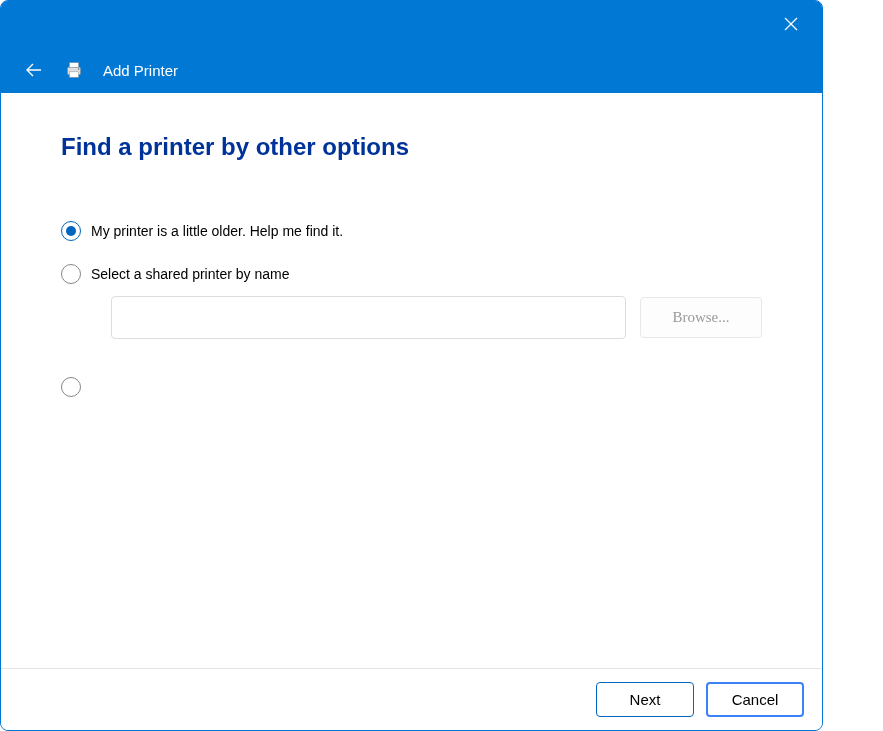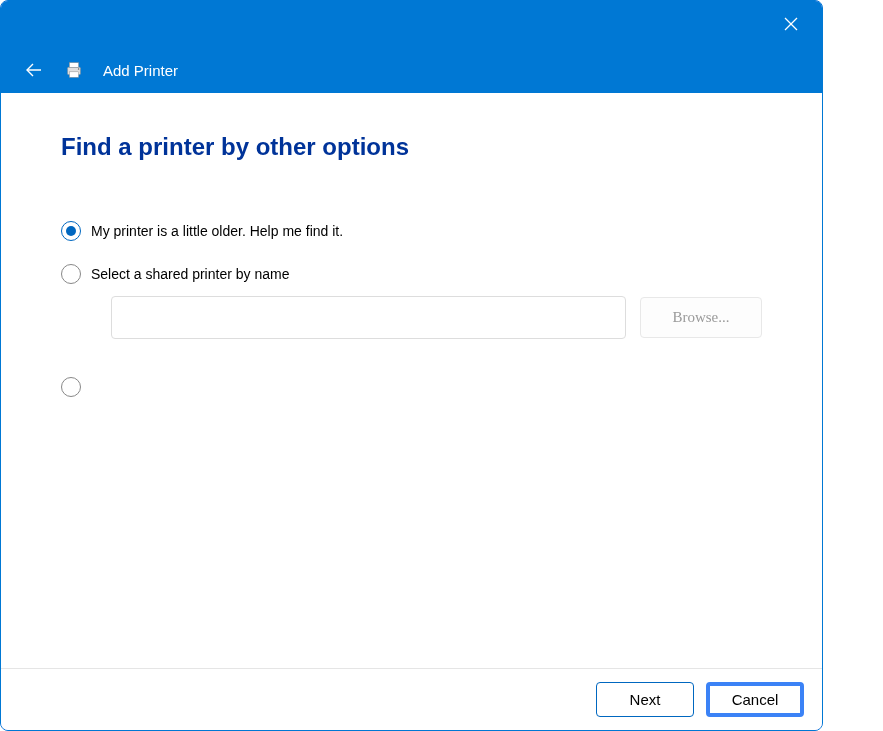--- a/index.html
+++ b/index.html
@@ -190,21 +190,21 @@
       font-size: 15px;
       font-family: inherit;
       cursor: pointer;
       background: #fff;
     }
     .footer-btn.primary {
       border: 1px solid #0067c0;
       color: #000;
     }
     .footer-btn.secondary {
-      border: 4px solid #3b82f6;
+      border: 2px solid #3b82f6;
       color: #000;
     }
   </style>
 </head>
 <body>
 
 <div class="window">
   <div class="titlebar">
     <div class="close-btn">
       <svg viewBox="0 0 14 14" stroke="currentColor" stroke-width="1.2" fill="none">

